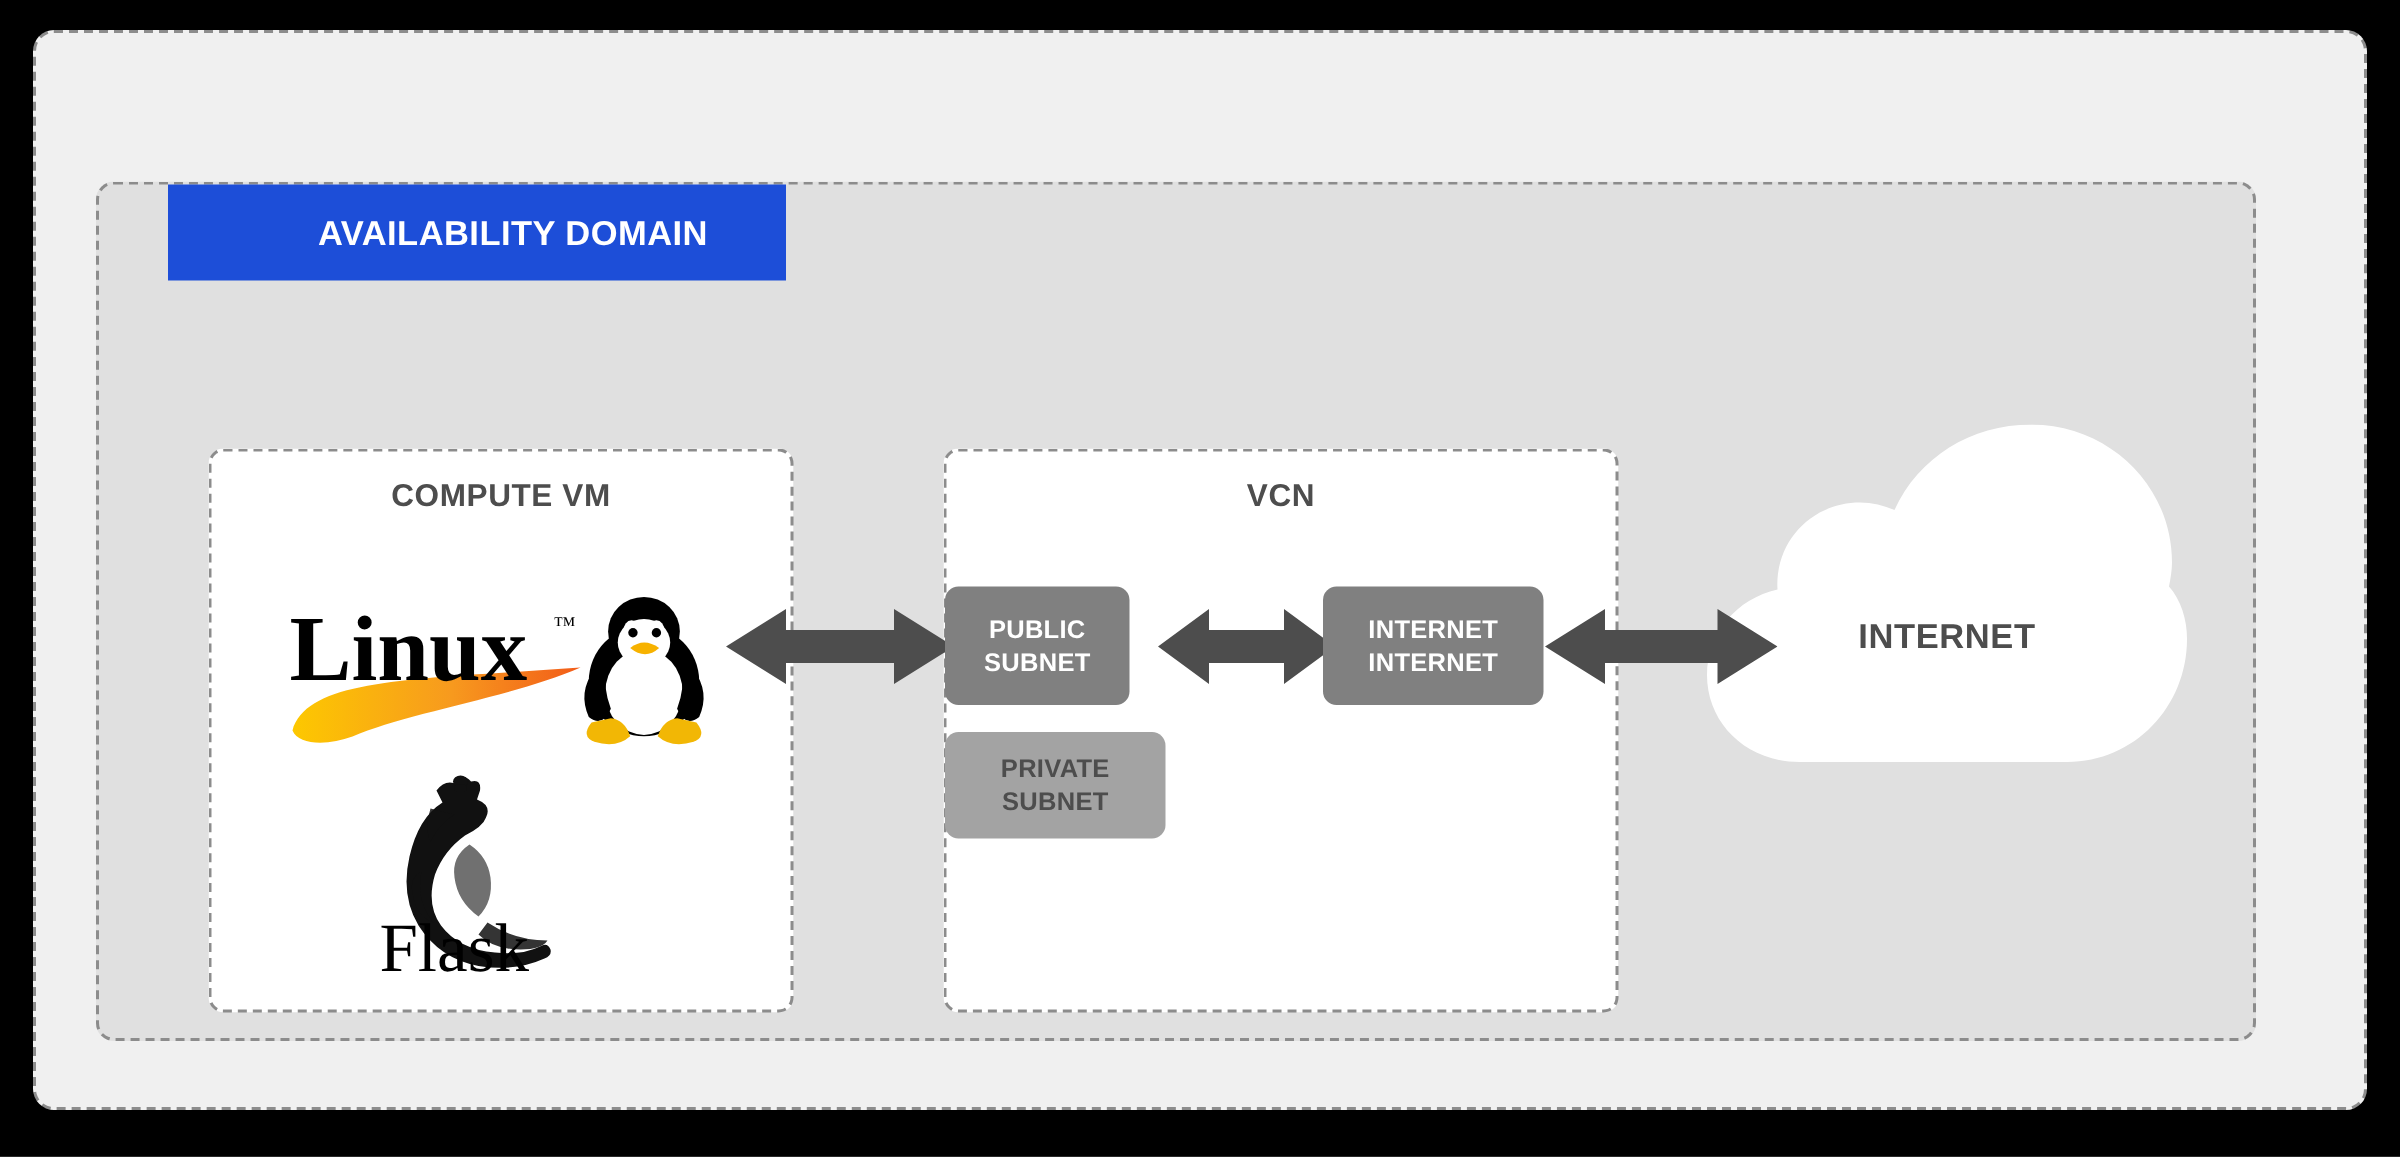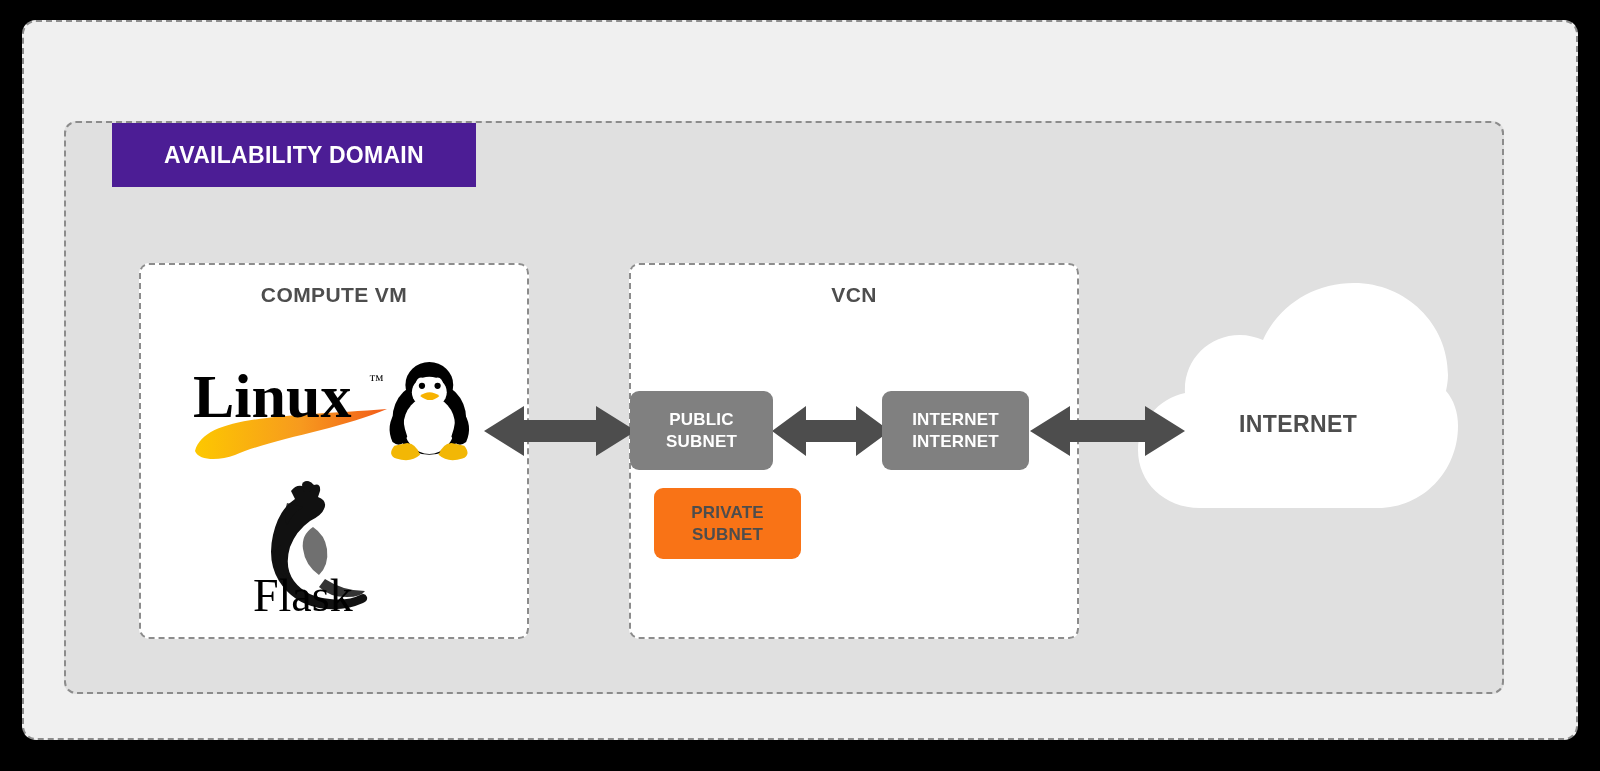--- a/index.html
+++ b/index.html
@@ -59,40 +59,42 @@
     border: 2px dashed #8c8c8c;
     border-radius: 12px;
   }
 
   .ad-badge {
     position: absolute;
     left: 46px;
     top: 0px;
     width: 364px;
     height: 64px;
-    background: #4c1d95;
+    background: #1d4ed8;
     display: flex;
     align-items: center;
     justify-content: center;
+    padding-left: 48px;
   }
   .ad-badge-label {
     color: #ffffff;
     font-size: 23px;
     font-weight: bold;
     letter-spacing: 0.3px;
     white-space: nowrap;
   }
 
   
   .zone-box {
     position: absolute;
     box-sizing: border-box;
     background: #ffffff;
     border: 2px dashed #8c8c8c;
     border-radius: 10px;
+    margin-top: 36px;
   }
   .zone-title {
     position: absolute;
     top: 18px;
     left: 0;
     width: 100%;
     text-align: center;
     font-size: 21px;
     font-weight: bold;
     color: #4d4d4d;
@@ -120,23 +122,23 @@
     display: flex;
     align-items: center;
     justify-content: center;
     text-align: center;
     font-size: 17px;
     font-weight: bold;
     line-height: 1.25;
     letter-spacing: 0.2px;
   }
   .chip-dark  { background: #808080; color: #ffffff; }
-  .chip-light { background: #f97316; color: #4d4d4d; margin-left: 24px; }
-
-  #public-subnet  { left: 630px; top: 391px; width: 143px; height: 79px;  z-index: 3; }
+  .chip-light { background: #a3a3a3; color: #4d4d4d; }
+
+  #public-subnet  { left: 630px; top: 391px; width: 123px; height: 79px;  z-index: 3; }
   #private-subnet { left: 630px; top: 488px; width: 147px; height: 71px;  z-index: 3; }
   #internet-gateway { left: 882px; top: 391px; width: 147px; height: 79px; z-index: 3; }
 
   
   .arrow {
     position: absolute;
     z-index: 2;
   }
   #arrow-vm-subnet  { left: 484px; top: 402px; width: 152px; height: 58px; }
   #arrow-subnet-igw { left: 772px; top: 402px; width: 118px; height: 58px; }

